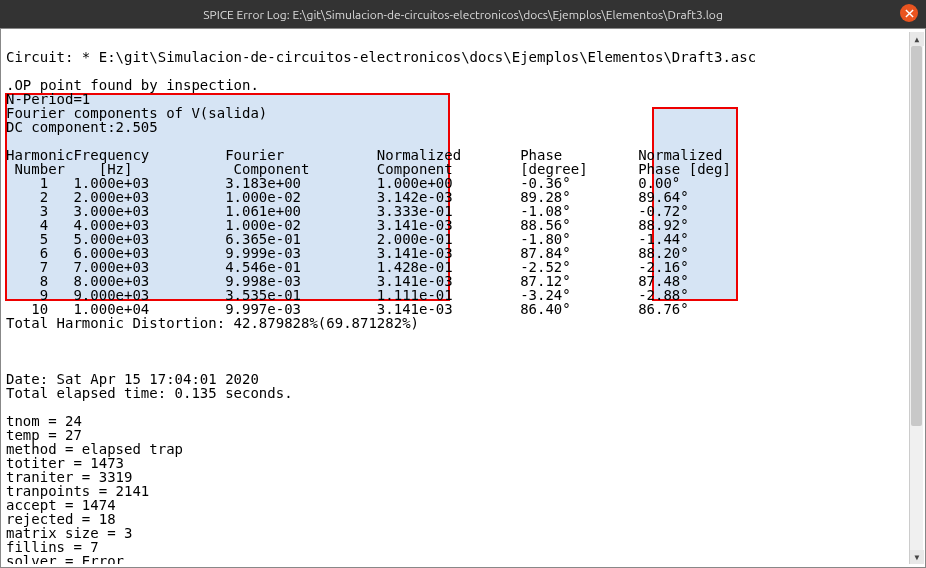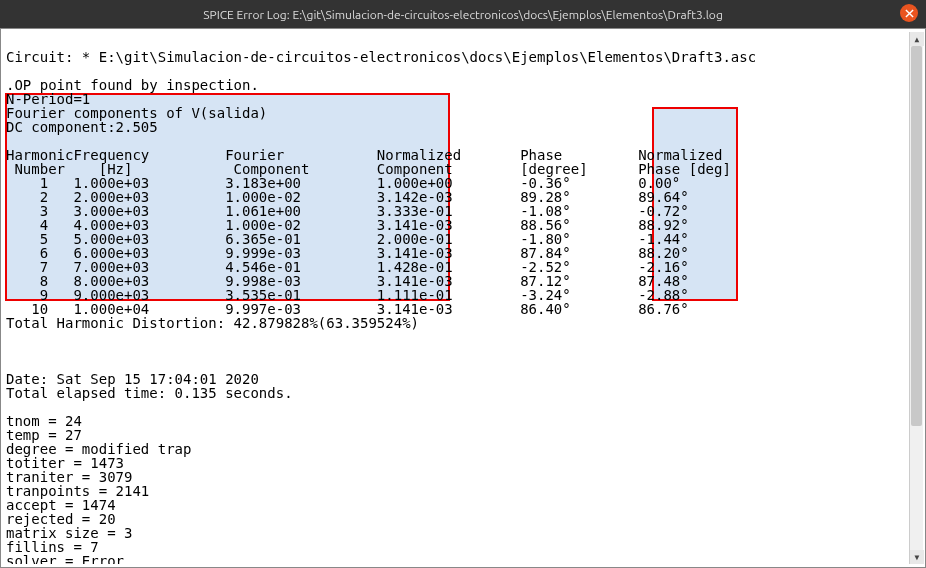--- a/index.html
+++ b/index.html
@@ -126,35 +126,35 @@
 <span id="tbody">    1   1.000e+03         3.183e+00         1.000e+00        -0.36°        0.00°  
     2   2.000e+03         1.000e-02         3.142e-03        89.28°        89.64° 
     3   3.000e+03         1.061e+00         3.333e-01        -1.08°        -0.72° 
     4   4.000e+03         1.000e-02         3.141e-03        88.56°        88.92° 
     5   5.000e+03         6.365e-01         2.000e-01        -1.80°        -1.44° 
     6   6.000e+03         9.999e-03         3.141e-03        87.84°        88.20° 
     7   7.000e+03         4.546e-01         1.428e-01        -2.52°        -2.16° 
     8   8.000e+03         9.998e-03         3.141e-03        87.12°        87.48° 
     9   9.000e+03         3.535e-01         1.111e-01        -3.24°        -2.88° 
    10   1.000e+04         9.997e-03         3.141e-03        86.40°        86.76° </span>
-<span>Total Harmonic Distortion: 42.879828%(63.359524%)</span>
+<span>Total Harmonic Distortion: 42.879828%(69.871282%)</span>
 
 
 
-<span>Date: Sat Sep 15 17:04:01 2020</span>
+<span>Date: Sat Apr 15 17:04:01 2020</span>
 <span>Total elapsed time: 0.135 seconds.</span>
 
 <span>tnom = 24</span>
 <span>temp = 27</span>
-<span>degree = modified trap</span>
+<span>method = elapsed trap</span>
 <span>totiter = 1473</span>
-<span>traniter = 3079</span>
+<span>traniter = 3319</span>
 <span>tranpoints = 2141</span>
 <span>accept = 1474</span>
-<span>rejected = 20</span>
+<span>rejected = 18</span>
 <span>matrix size = 3</span>
 <span>fillins = 7</span>
 <span>solver = Error</span>
 
 
 </pre>
   </div>
 
   <div class="scrollbar">
     <div class="scroll-arrow">▲</div>

